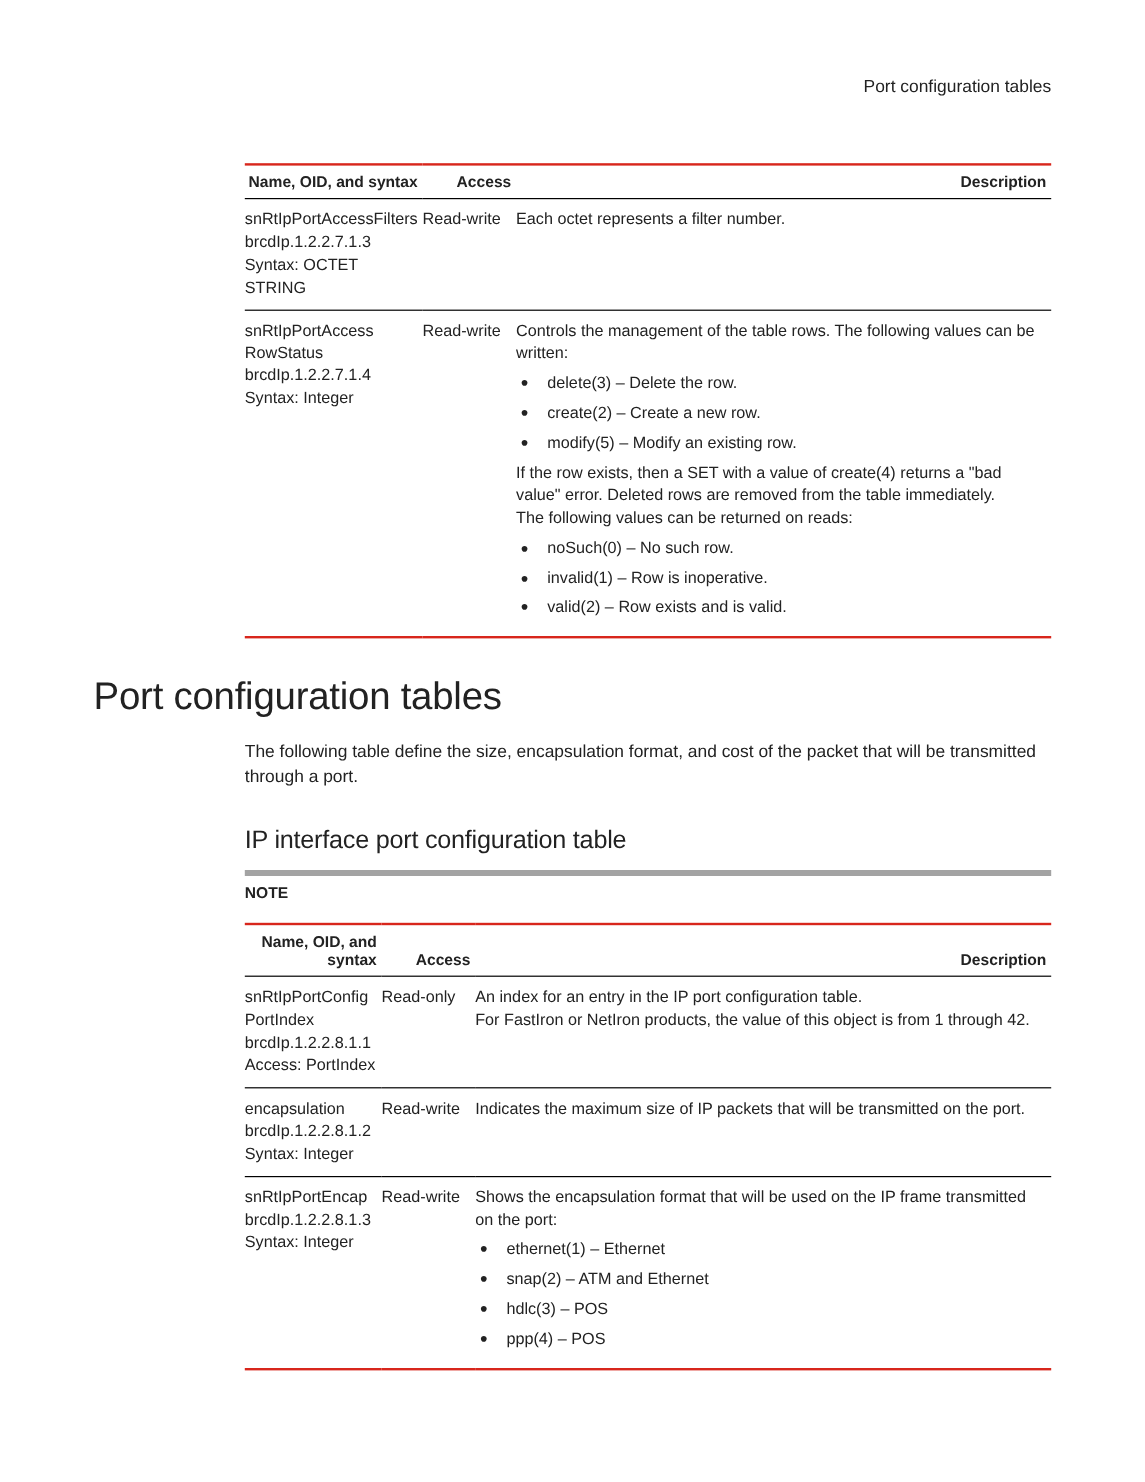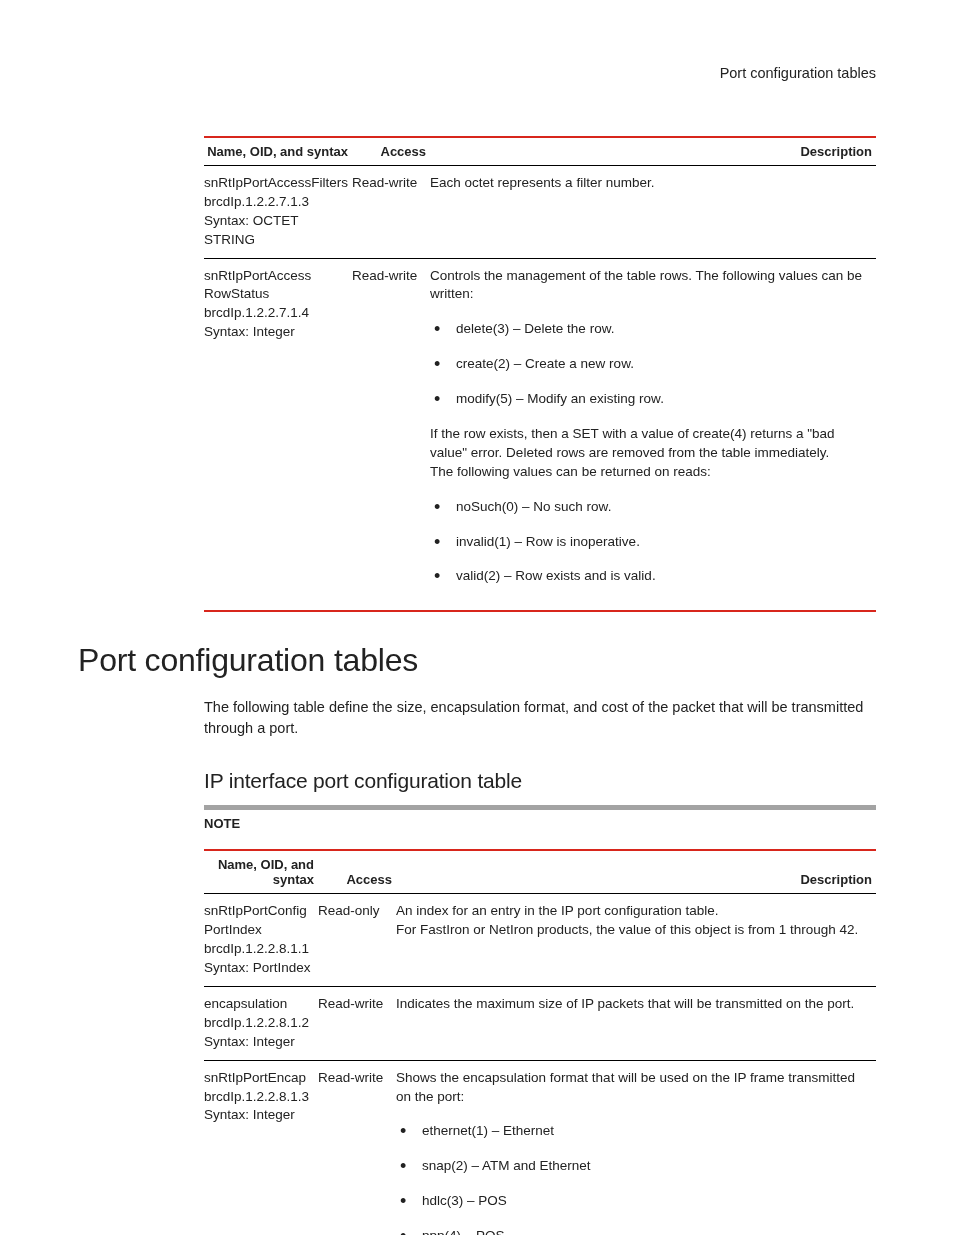--- a/index.html
+++ b/index.html
@@ -90,21 +90,21 @@
   .col-access { width: 74px; }
   .col-desc { }
   ul.bul {
     list-style: none;
     padding: 0;
     margin: 2px 0;
   }
   ul.bul li {
     position: relative;
     padding-left: 26px;
-    margin: 16px 0;
+    margin: 6px 0;
   }
   ul.bul li::before {
     content: "•";
     position: absolute;
     left: 4px;
     top: -3px;
     font-size: 18px;
   }
   .table1-wrap {
     margin-left: 126px;
@@ -182,21 +182,21 @@
           <th class="col-name">Name, OID, and syntax</th>
           <th class="col-access">Access</th>
           <th class="col-desc">Description</th>
         </tr>
       </thead>
       <tbody>
         <tr>
           <td>
             <div style="word-break:break-word;max-width:110px;">snRtIpPortConfigPortIndex</div>
             <div>brcdIp.1.2.2.8.1.1</div>
-            <div>Syntax: PortIndex</div>
+            <div>Access: PortIndex</div>
           </td>
           <td>Read-only</td>
           <td>
             <div>An index for an entry in the IP port configuration table.</div>
             <div>For FastIron or NetIron products, the value of this object is from 1 through 42.</div>
           </td>
         </tr>
         <tr>
           <td>
             <div>encapsulation</div>

